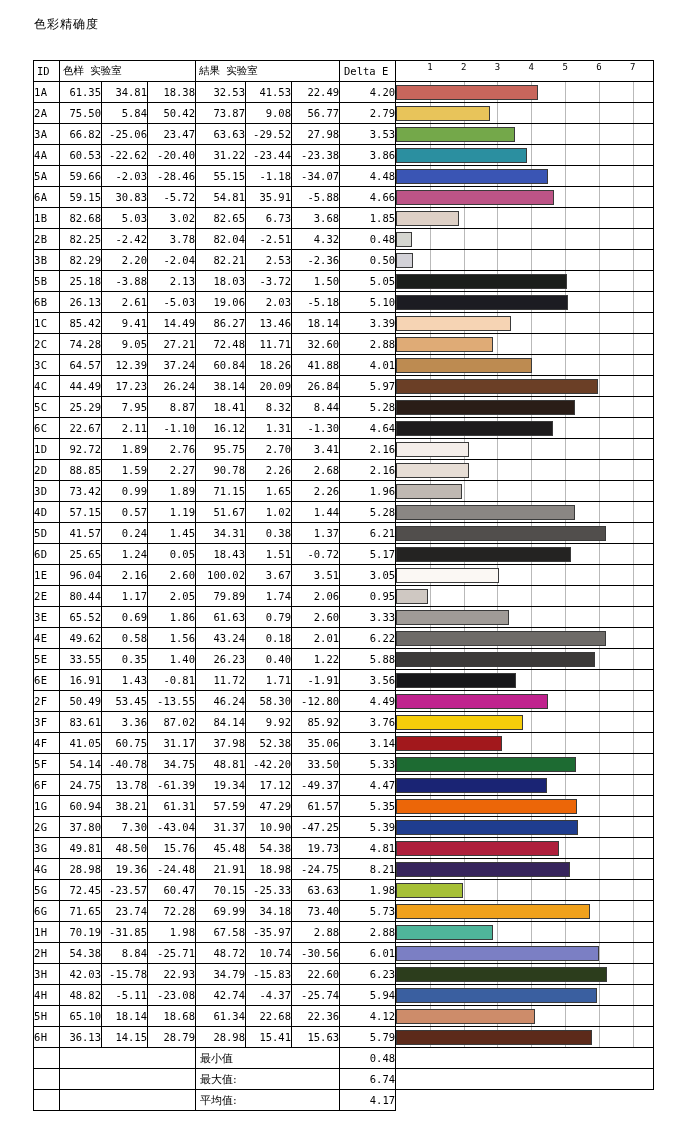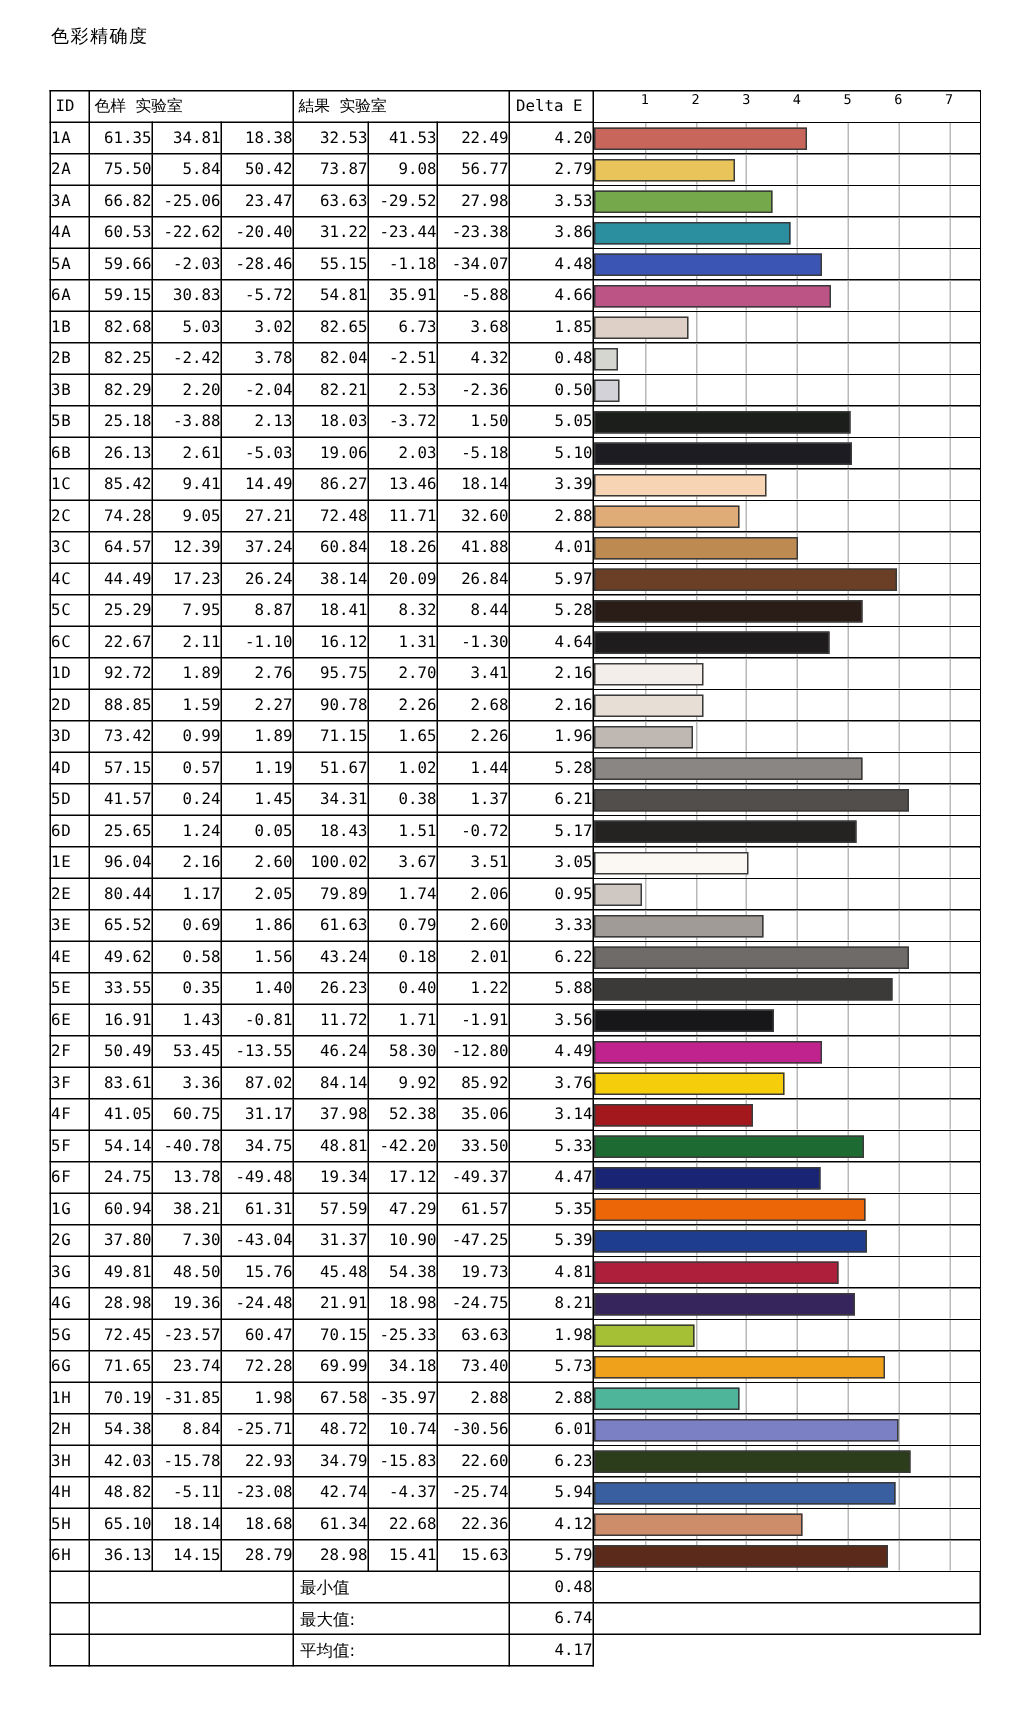--- a/index.html
+++ b/index.html
@@ -862,21 +862,21 @@
               <div class="gridline" style="left: 78.9474%;"></div>
               <div class="gridline" style="left: 92.1053%;"></div>
               <div class="bar" style="width: 70.1316%; background: rgb(29, 107, 50);"></div>
             </div>
           </td>
         </tr>
         <tr>
           <td class="id">6F</td>
           <td class="num">24.75</td>
           <td class="num">13.78</td>
-          <td class="num">-49.48</td>
+          <td class="num">-61.39</td>
           <td class="num">19.34</td>
           <td class="num">17.12</td>
           <td class="num">-49.37</td>
           <td class="de">4.47</td>
           <td class="barcell">
             <div class="barwrap">
               <div class="gridline" style="left: 13.1579%;"></div>
               <div class="gridline" style="left: 26.3158%;"></div>
               <div class="gridline" style="left: 39.4737%;"></div>
               <div class="gridline" style="left: 52.6316%;"></div>

